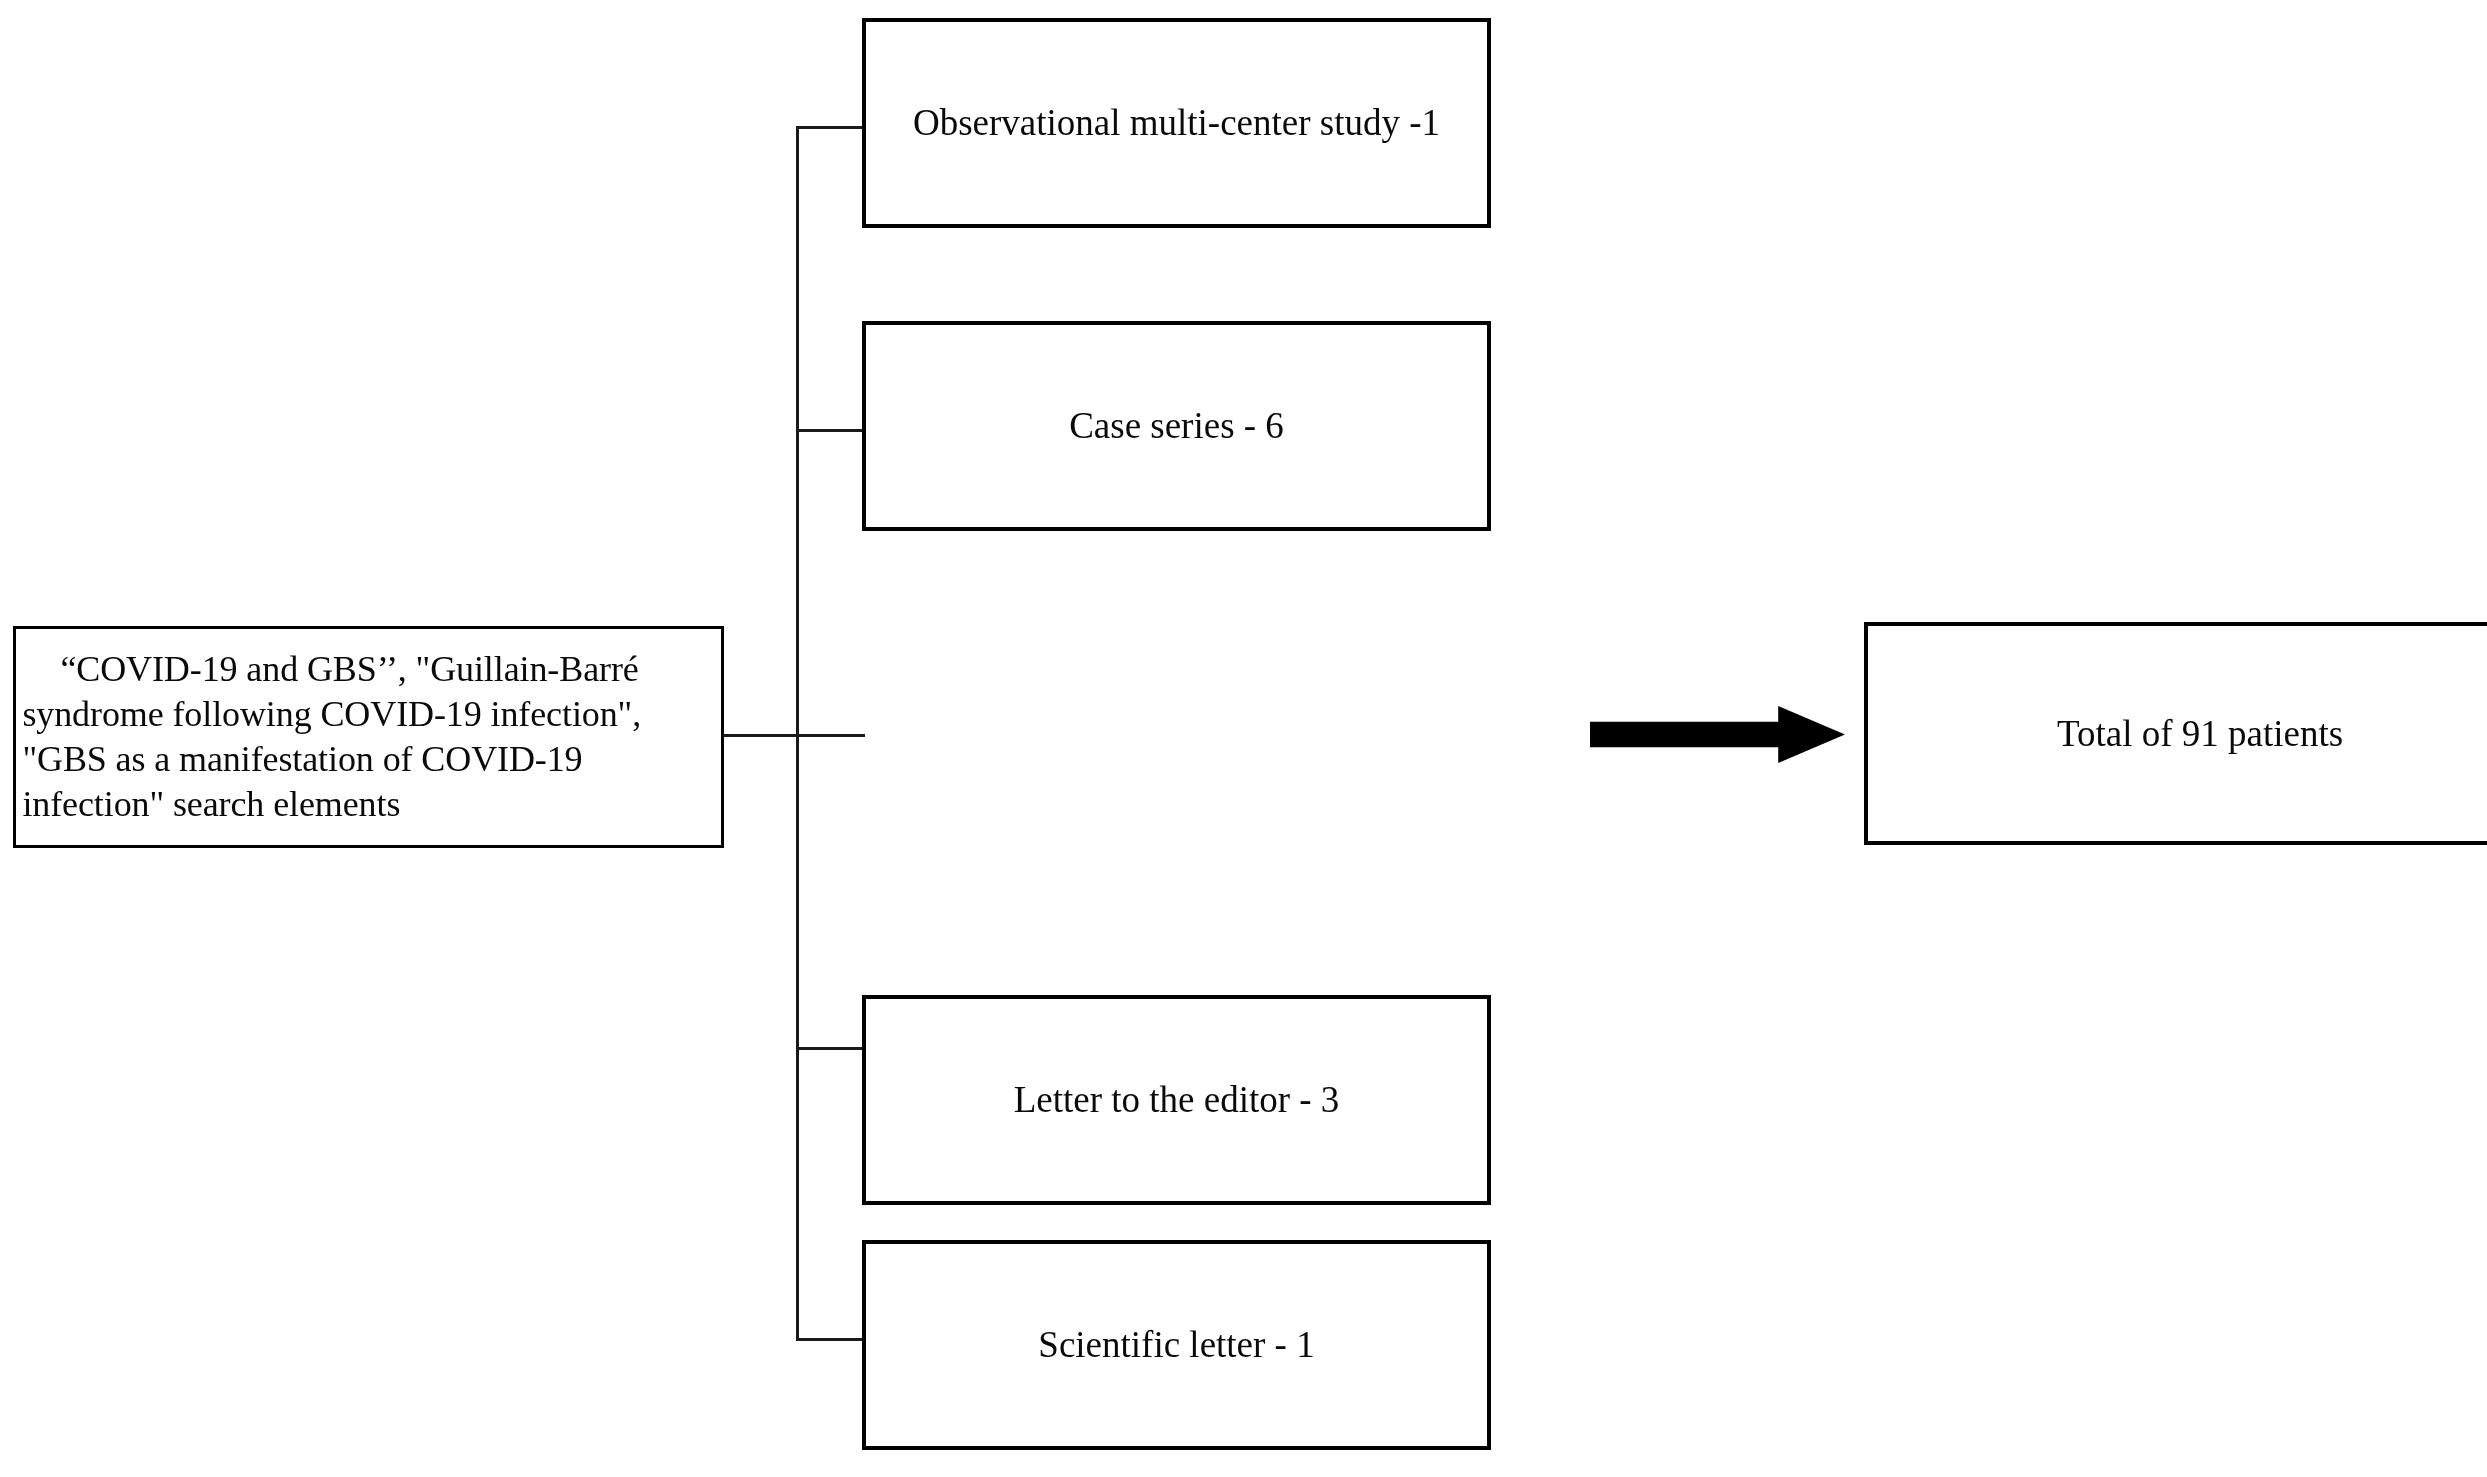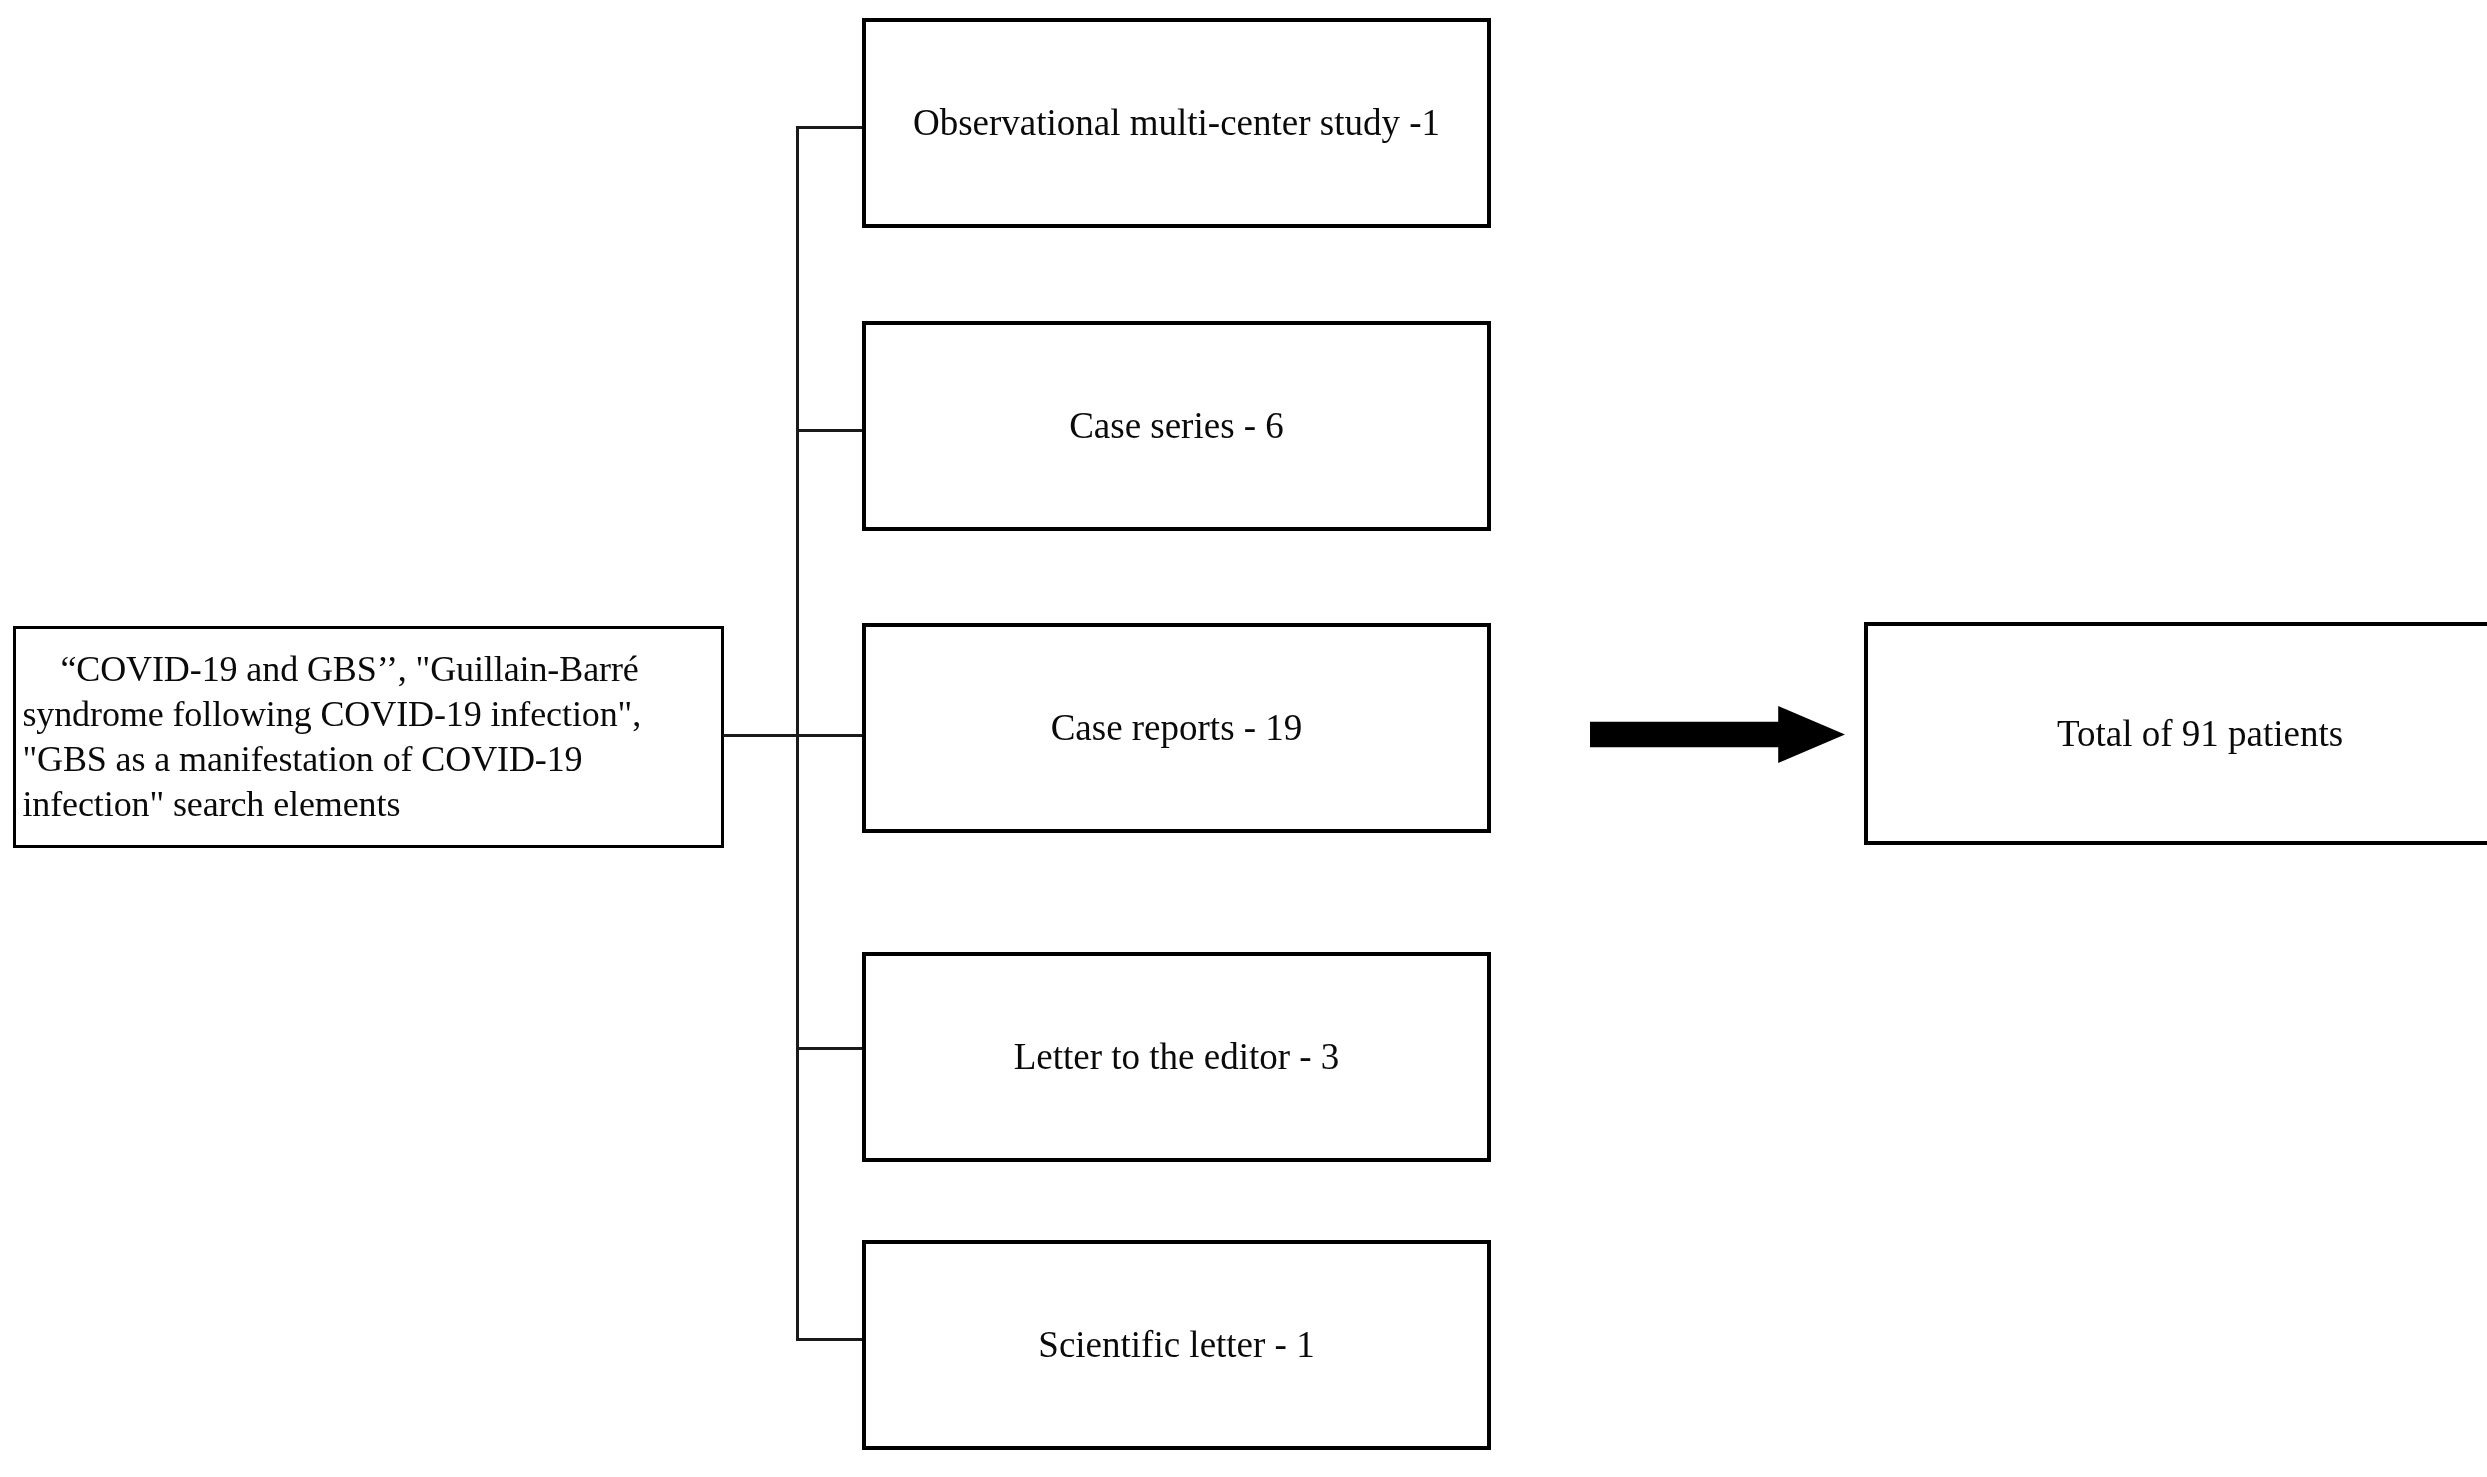--- a/index.html
+++ b/index.html
@@ -59,21 +59,21 @@
     left: 862px;
     width: 629px;
     height: 210px;
   }
   .study-node .label {
     font-size: 37px;
   }
   #study-node-0 { top: 17.6px; }
   #study-node-1 { top: 321px; align-items: center; }
   #study-node-2 { top: 623px; }
-  #study-node-3 { top: 952px; }
+  #study-node-3 { top: 995px; }
   #study-node-4 { top: 1240px; }
 
   
   #total-box {
     left: 1864px;
     top: 622px;
     width: 672px;
     height: 223px;
   }
   #total-box .label {
@@ -136,23 +136,20 @@
   <div class="conn conn-h branch" id="branch-4"></div>
 
   <div class="node study-node" id="study-node-0">
     <span class="label">Observational multi-center study -1</span>
   </div>
 
   <div class="node study-node" id="study-node-1">
     <span class="label">Case series - 6</span>
   </div>
 
-  <div class="node study-node" id="study-node-2">
-    <span class="label">Case reports - 19</span>
-  </div>
 
   <div class="node study-node" id="study-node-3">
     <span class="label">Letter to the editor - 3</span>
   </div>
 
   <div class="node study-node" id="study-node-4">
     <span class="label">Scientific letter - 1</span>
   </div>
 
   <div id="flow-arrow">

